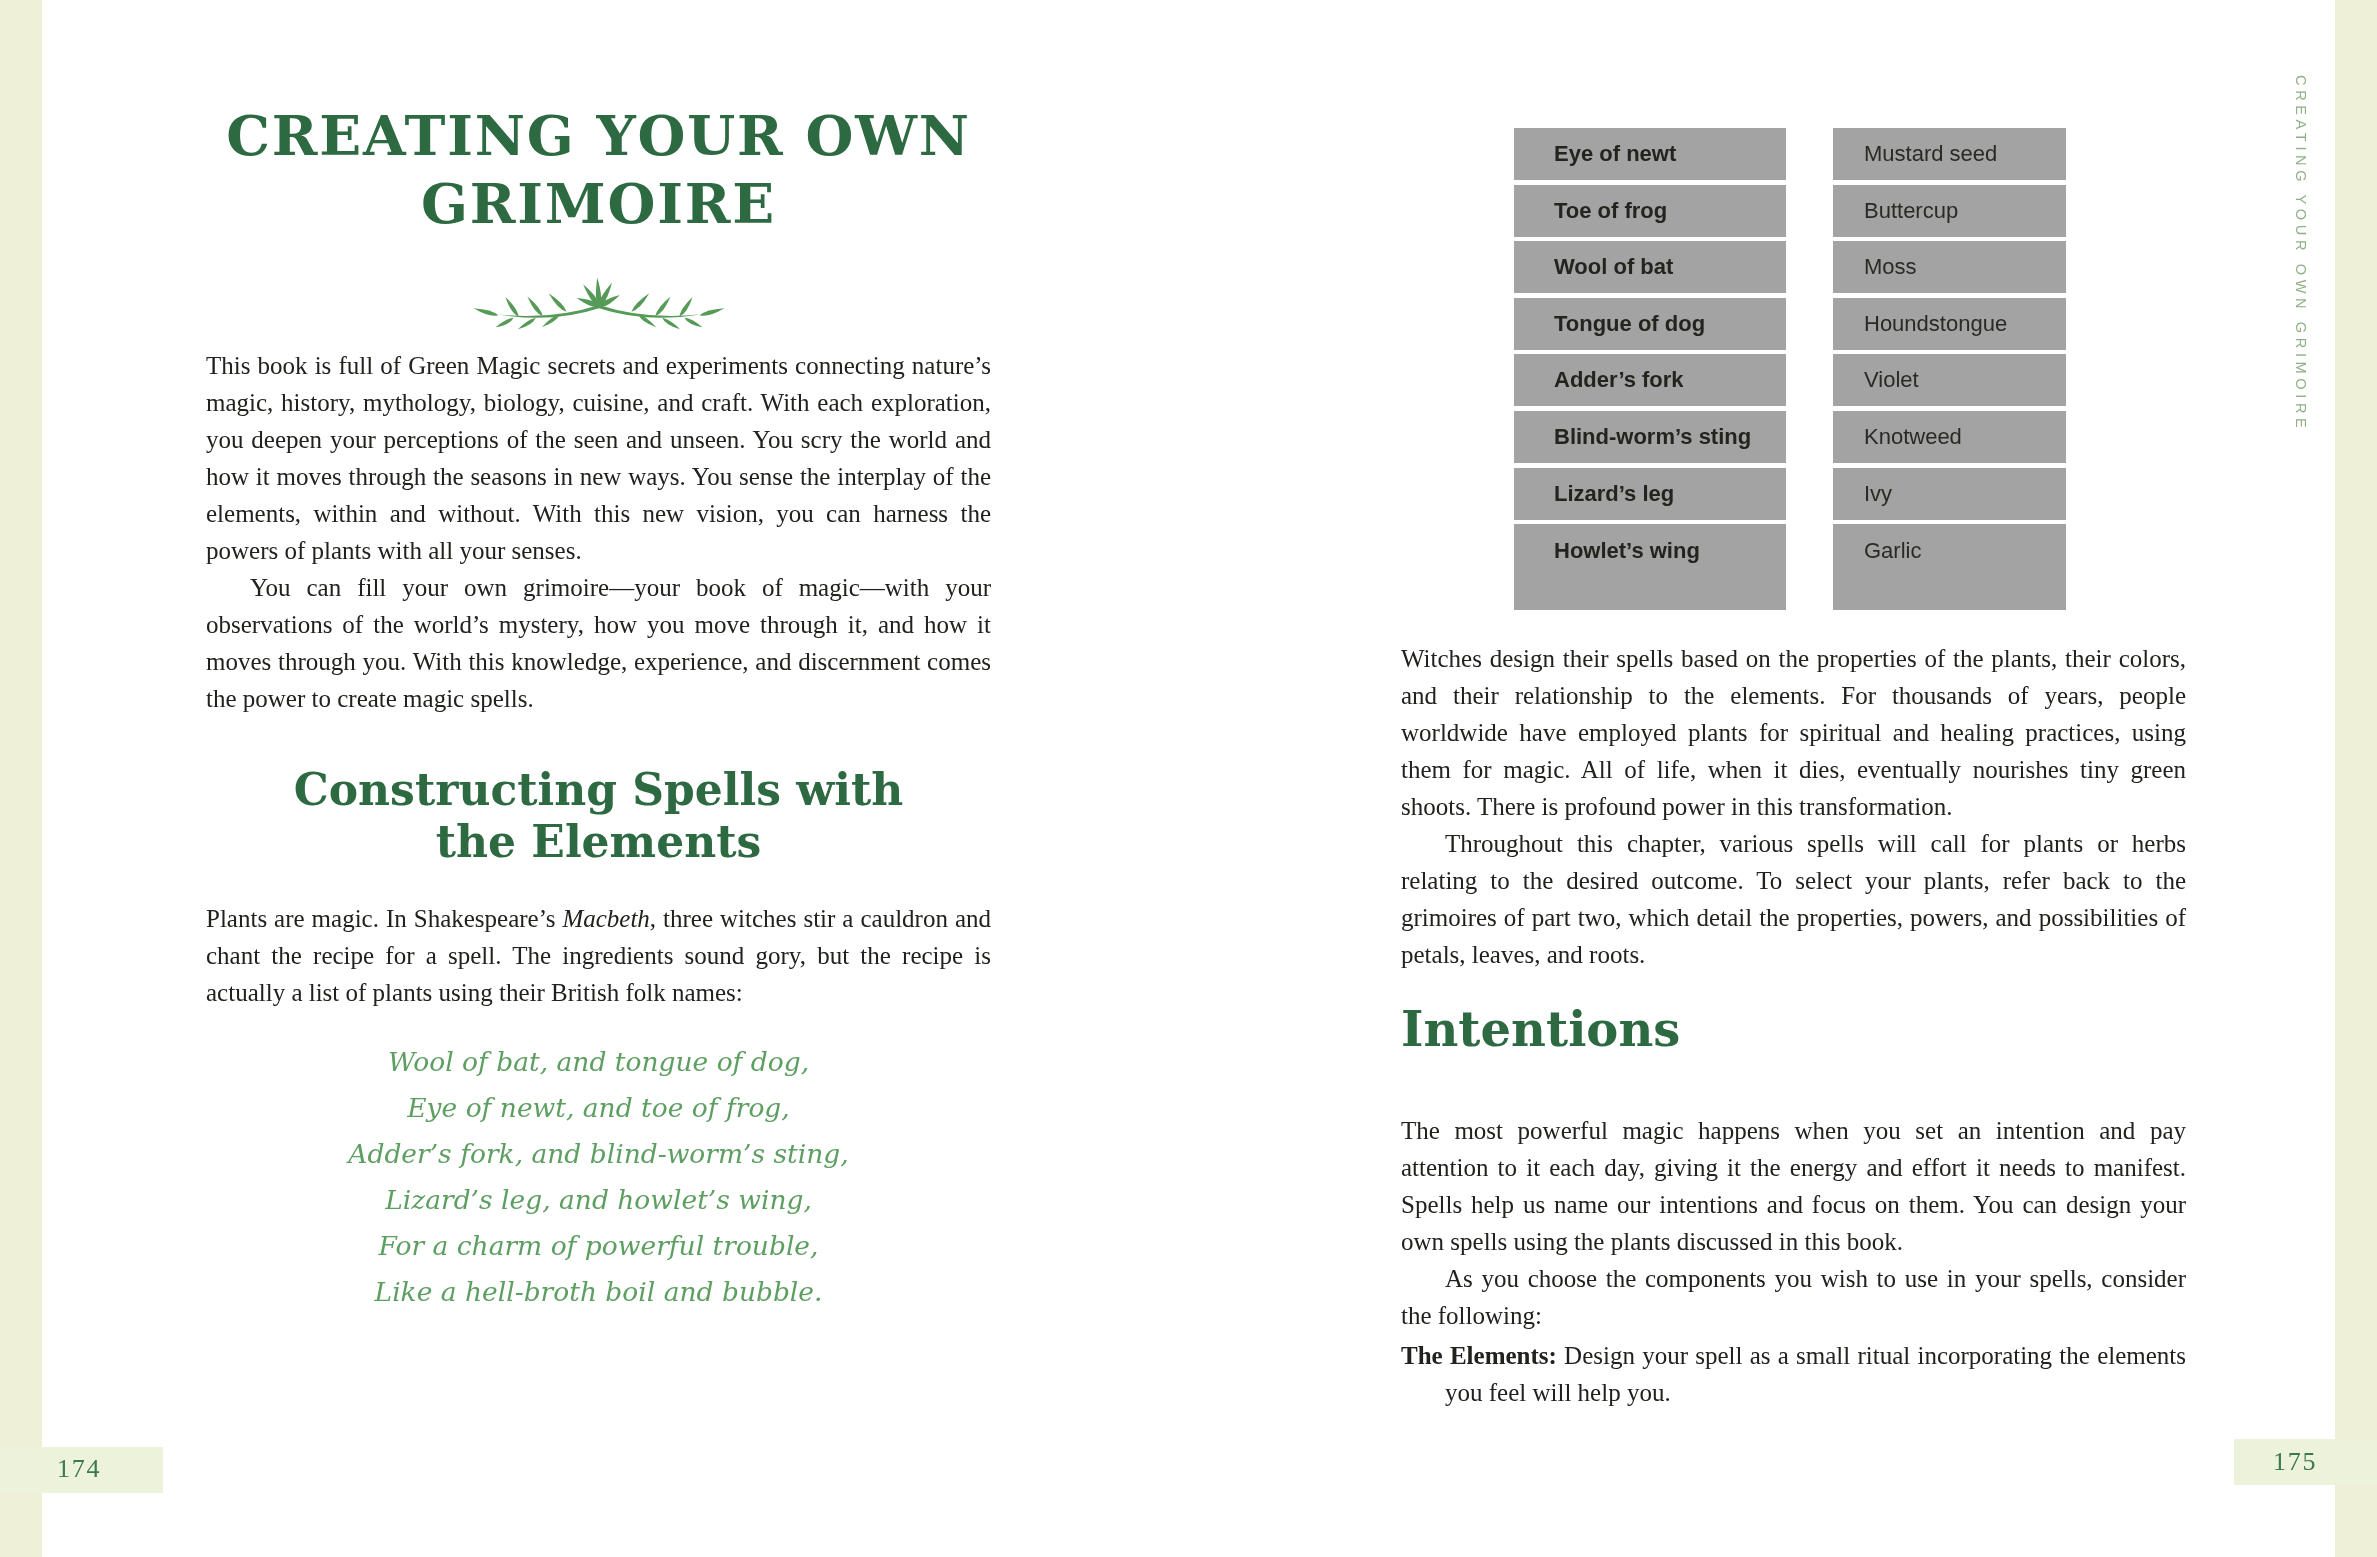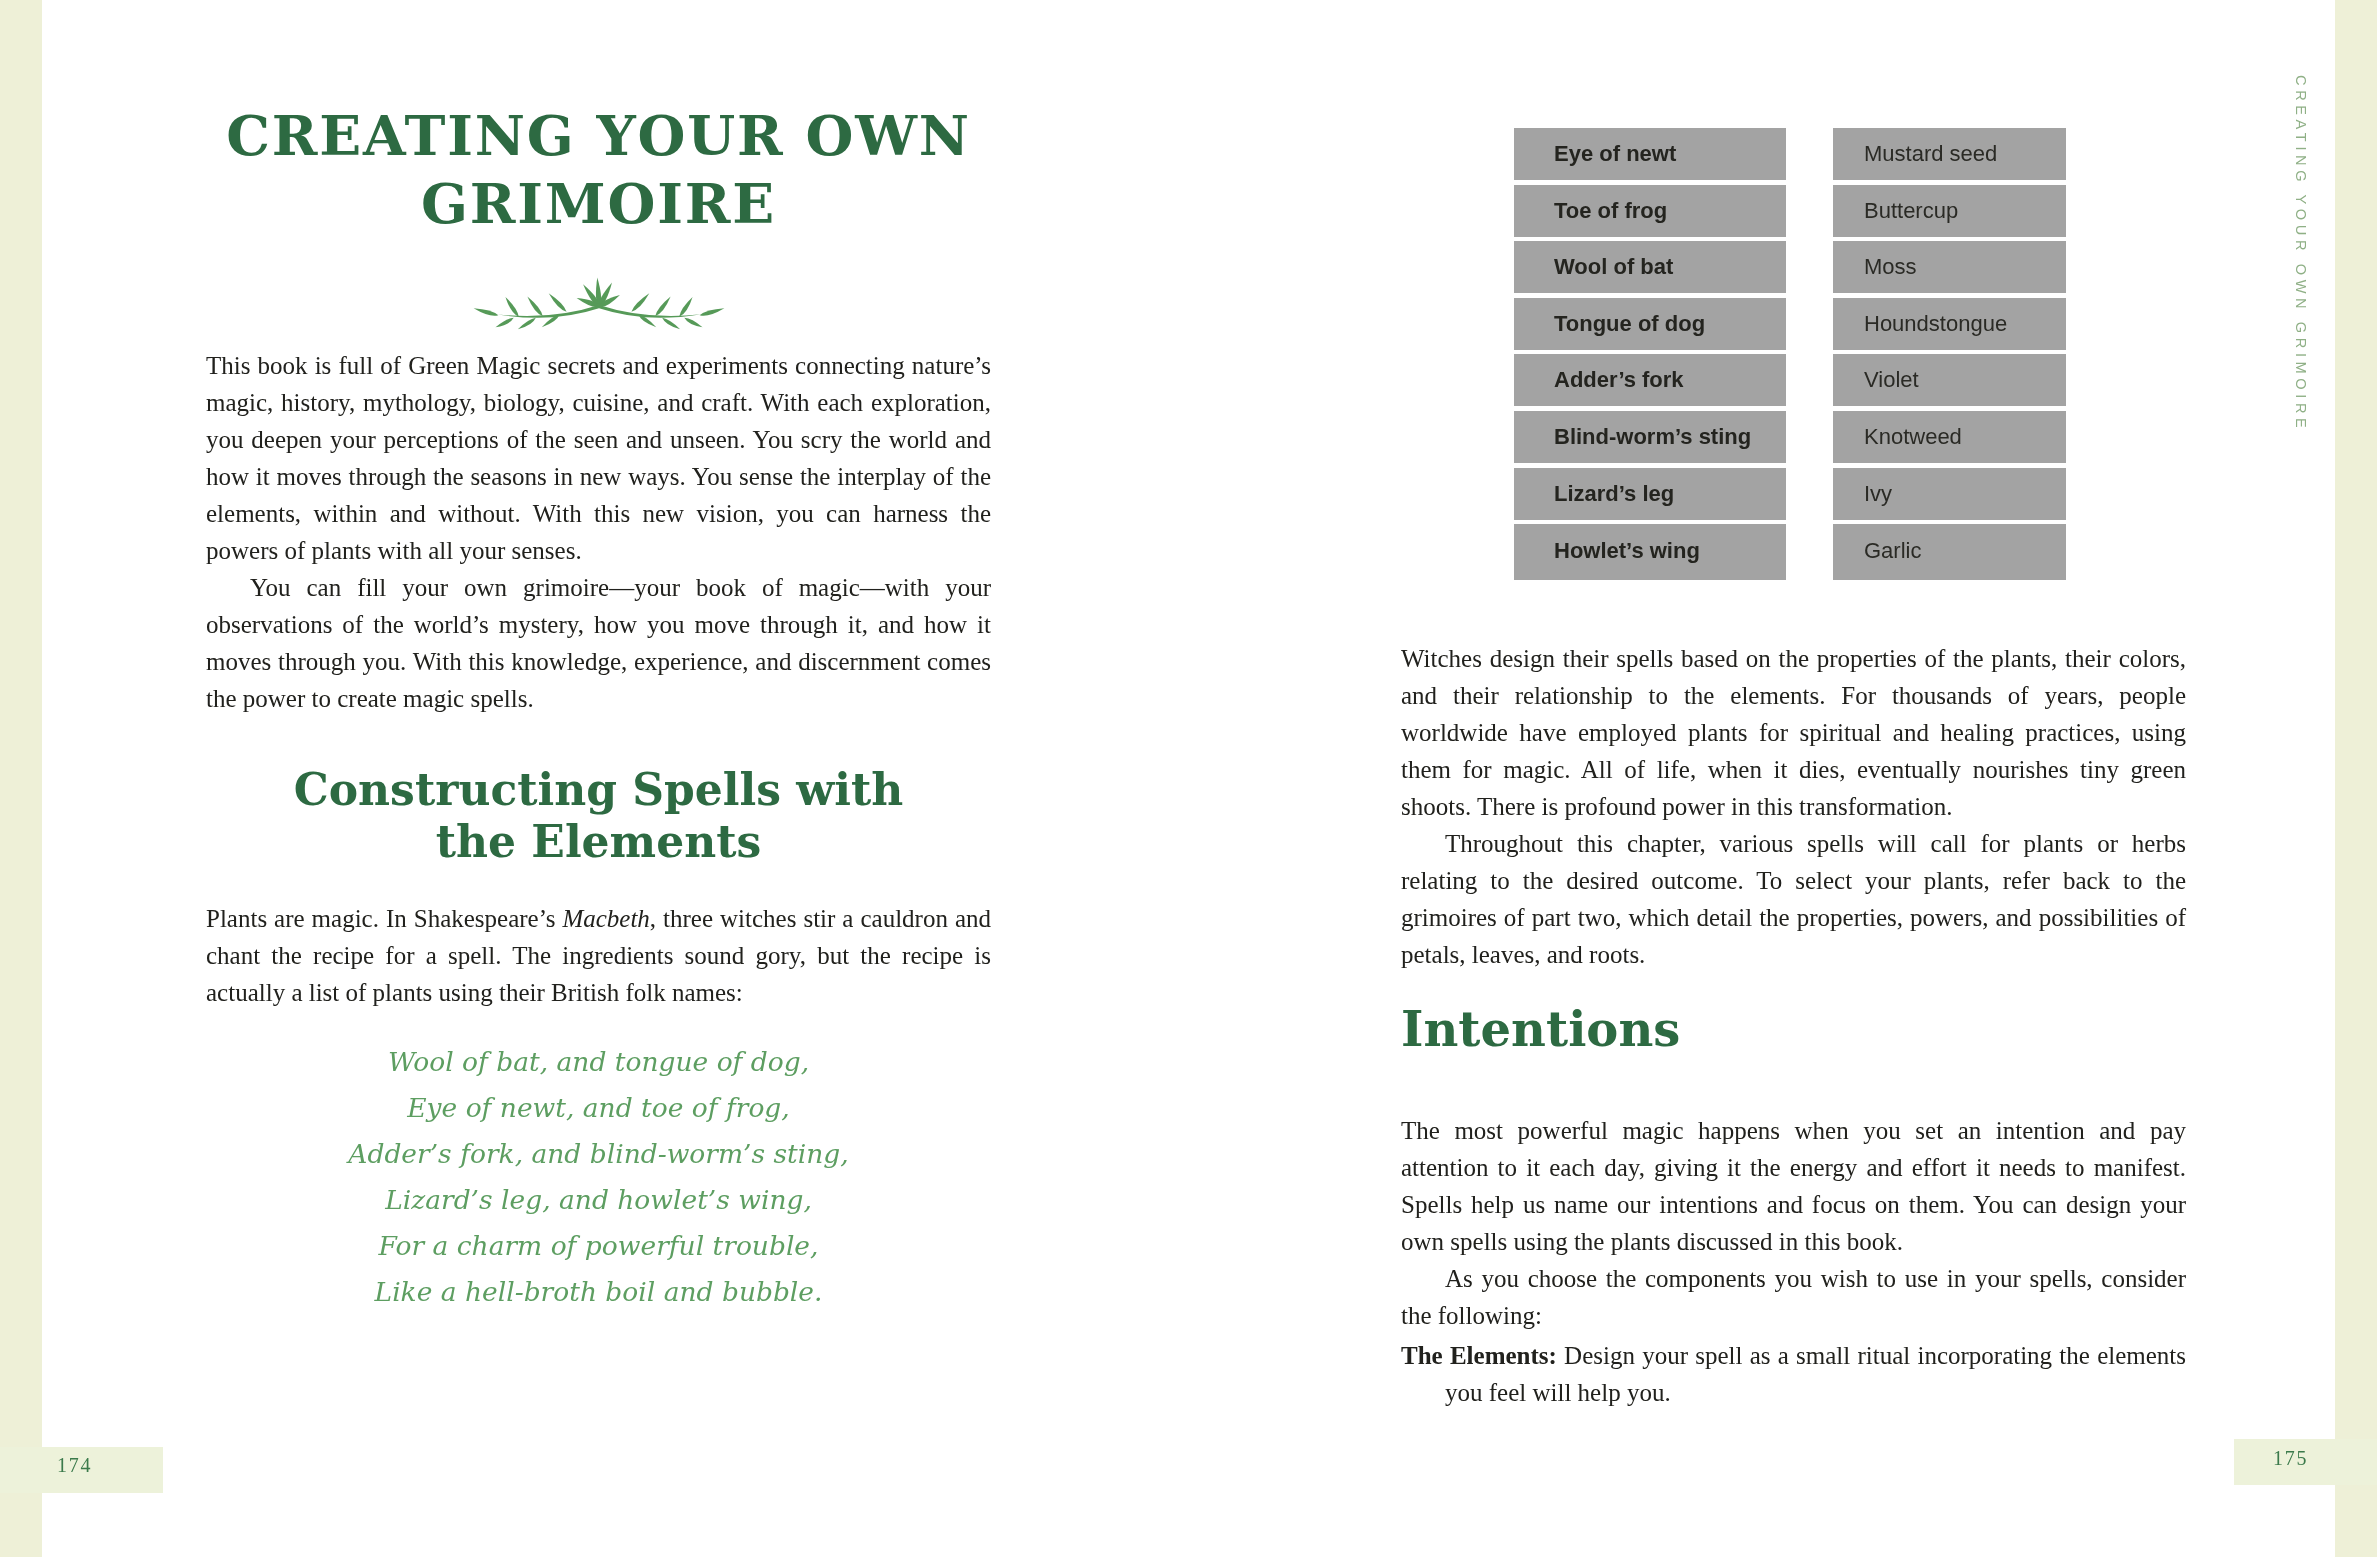--- a/index.html
+++ b/index.html
@@ -14,21 +14,21 @@
   
   .edge-strip{position:absolute;top:0;height:1557px;background:#eef0d7;}
   #edge-left{left:0;width:42px;}
   #edge-right{left:2335px;width:42px;}
   
   .num-band{position:absolute;background:#edf2da;height:46px;}
   #band-left{left:0;top:1447px;width:163px;}
   #band-right{left:2234px;top:1439px;width:144px;}
   .page-num{
     position:absolute;font-family:"Liberation Serif",serif;
-    font-size:20px;color:#3b7a4b;letter-spacing:1.8px;
+    font-size:26px;color:#3b7a4b;letter-spacing:1.8px;
   }
   #page-num-left{left:57px;top:1454px;}
   #page-num-right{left:2273px;top:1447px;}
 
   
   #chapter-title{
     position:absolute;left:206px;top:102px;width:785px;
     text-align:center;color:#2d6a42;
     font-family:"DejaVu Serif",serif;
     font-size:55px;line-height:68px;font-weight:600;letter-spacing:1.8px;
@@ -58,21 +58,21 @@
     font-style:italic;font-size:26.5px;line-height:46px;
   }
 
   
   #folk-table{
     position:absolute;left:1514px;top:128px;width:552px;
     display:flex;flex-direction:column;gap:4.6px;
     font-family:"Liberation Sans",sans-serif;font-size:22px;
   }
   .t-row{display:flex;gap:12px;height:52px;}
-  .t-row.tall{height:56px;}
+  .t-row.tall{height:86px;}
   .t-cell{background:#a3a3a3;display:flex;align-items:center;}
   .t-cell.folk{width:272px;font-weight:bold;color:#24241f;padding-left:40px;box-sizing:border-box;}
   .t-cell.plant{flex:1;color:#2a2a25;padding-left:31px;box-sizing:border-box;margin-left:35px;}
   .t-row.tall .t-cell{align-items:flex-start;padding-top:13.7px;}
 
   #witches-block{left:1401px;top:640px;}
   #intentions-heading{
     position:absolute;left:1401px;top:1002px;width:785px;
     text-align:left;color:#2d6a42;
     font-family:"DejaVu Serif",serif;

